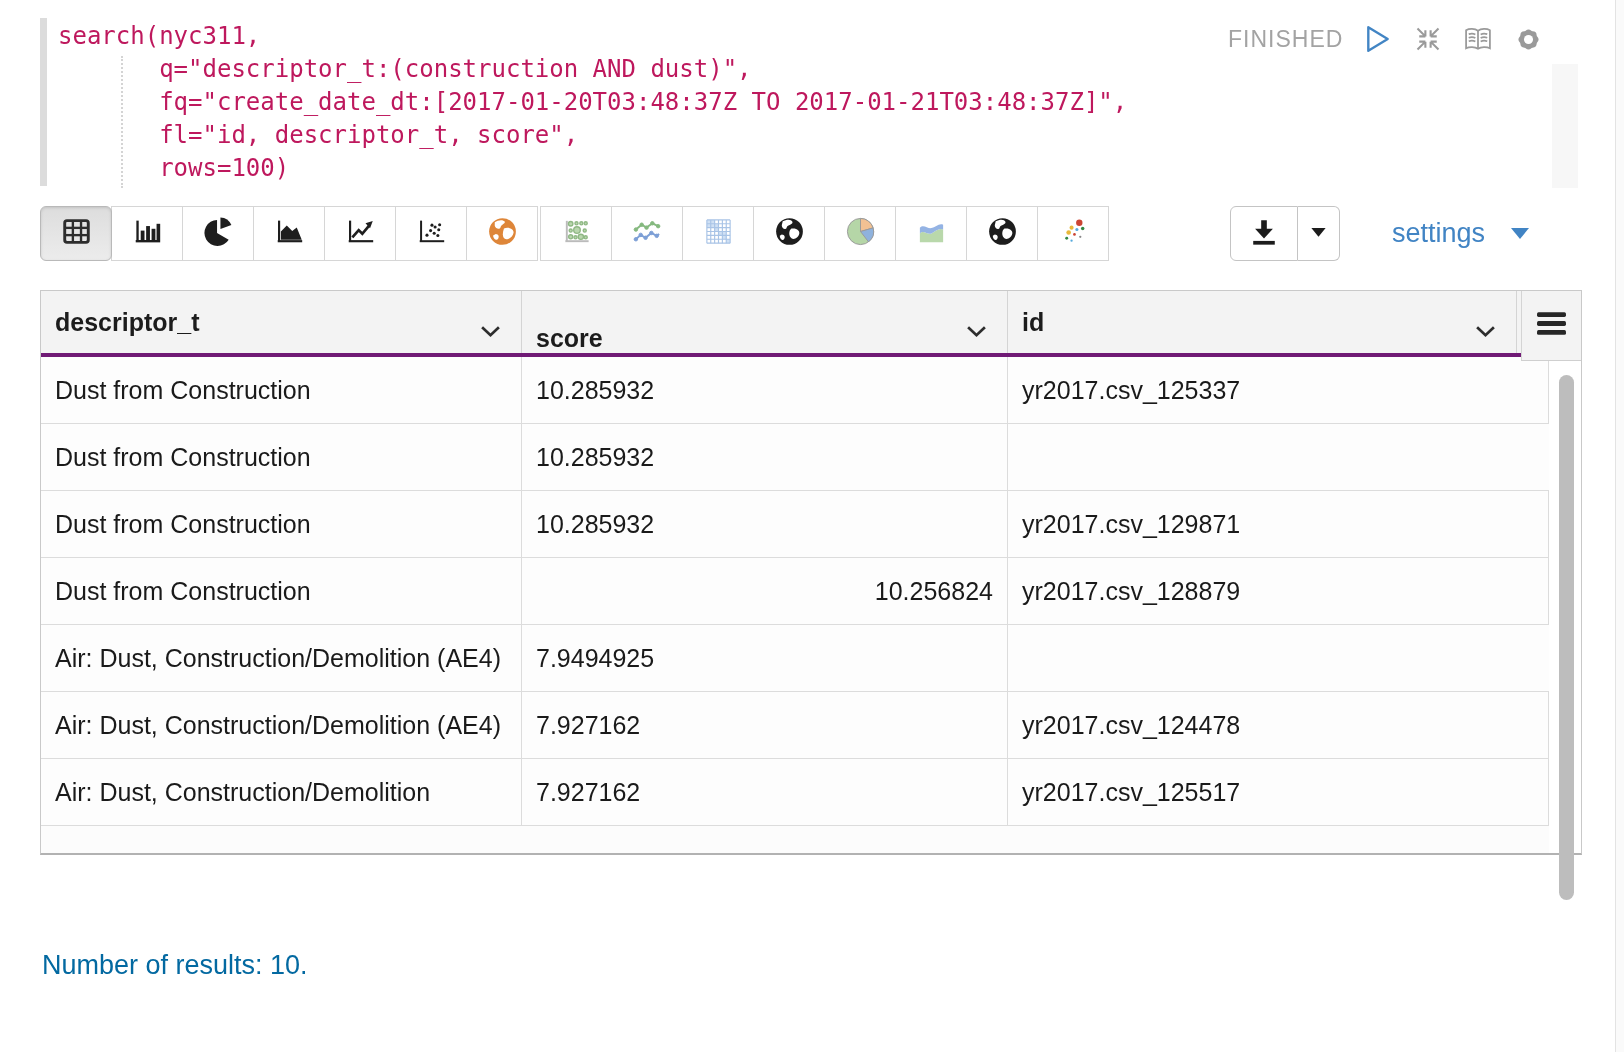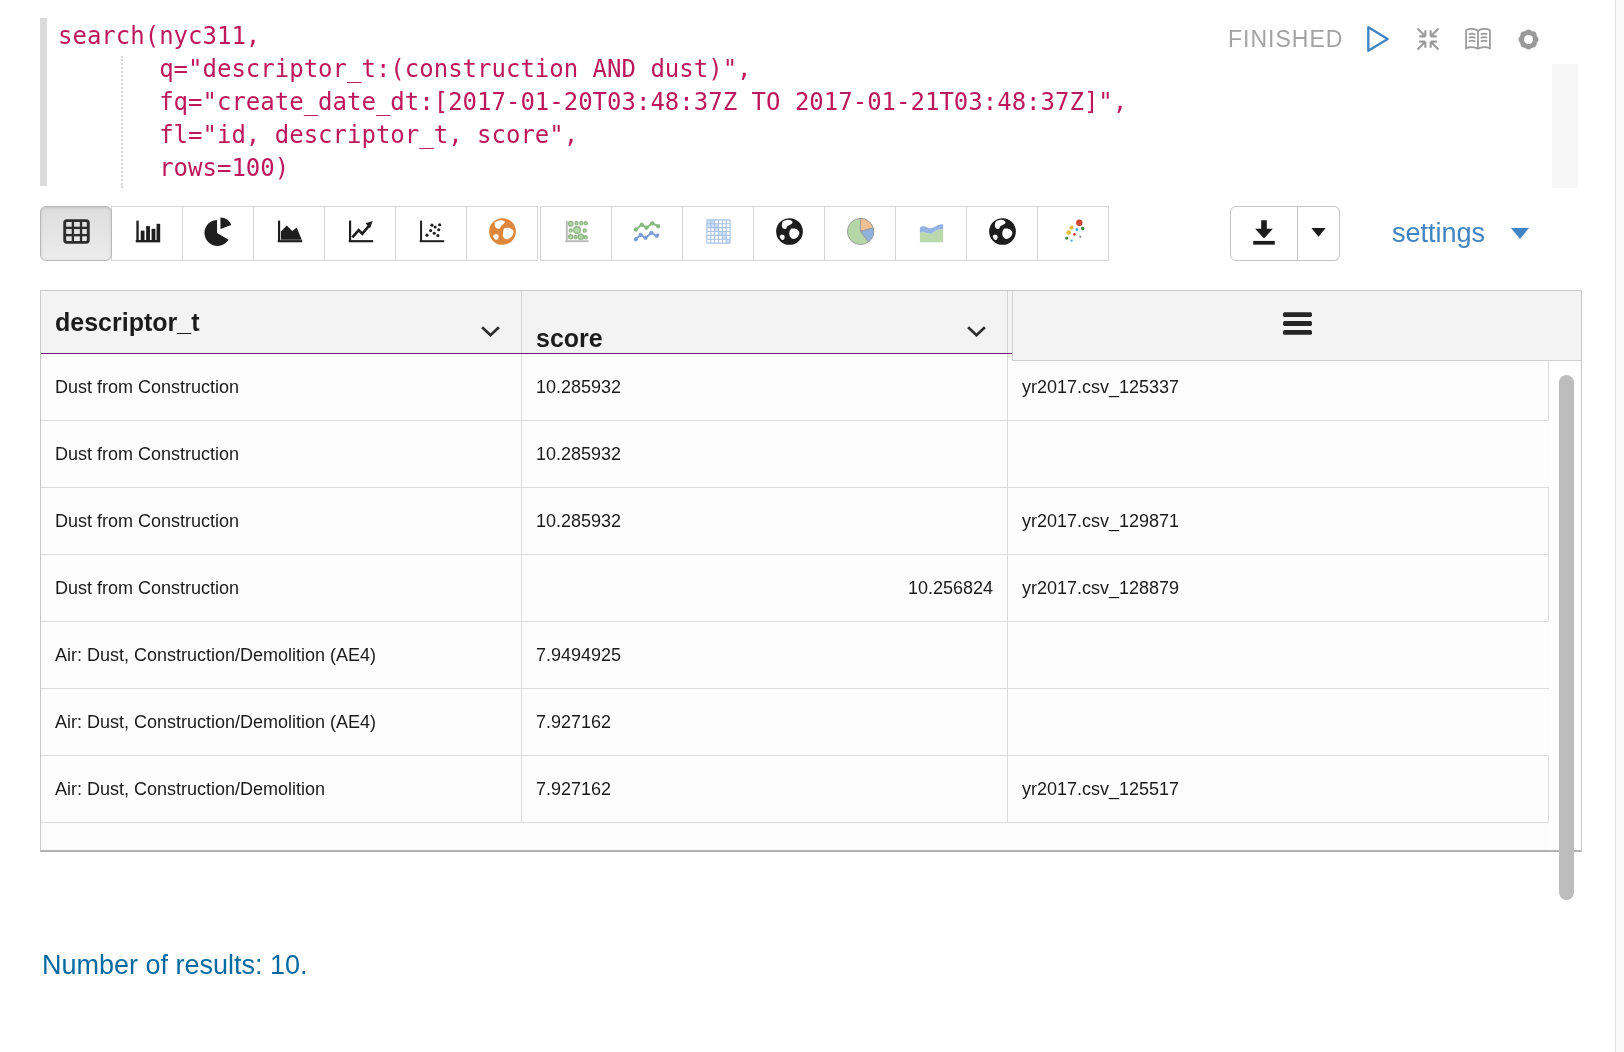--- a/index.html
+++ b/index.html
@@ -32,30 +32,30 @@
     display:flex;align-items:center;justify-content:center;cursor:pointer;border-radius:6px 0 0 6px;}
   .dl-caret{width:42px;height:55px;background:#fff;border:1px solid #c4c4c4;border-left:none;box-sizing:border-box;
     display:flex;align-items:center;justify-content:center;cursor:pointer;border-radius:0 6px 6px 0;}
   .settings{position:absolute;left:1352px;top:0;height:55px;display:flex;align-items:center;gap:26px;
     font-size:27px;cursor:pointer;}
   .settings .caret{width:0;height:0;border-left:9px solid transparent;border-right:9px solid transparent;border-top:11px solid;}
 
   
   .grid{position:absolute;left:40px;top:290px;width:1542px;box-sizing:border-box;
     border:1px solid #c9c9c9;border-bottom:2px solid #b2b2b2;background:#fff;}
-  .grid-header{display:flex;height:62px;background:#f3f3f3;border-bottom:1px solid #701a75;position:relative;}
+  .grid-header{display:flex;height:62px;background:#f3f3f3;border-bottom:4px solid #701a75;position:relative;}
   .col-h{box-sizing:border-box;border-right:1px solid #d4d4d4;padding:0 14px;display:flex;align-items:center;
     font-weight:bold;font-size:25px;color:#1c1c1c;position:relative;cursor:pointer;}
   .col-h .chev{position:absolute;right:20px;top:50%;margin-top:-7px;cursor:pointer;}
   .menu-cell{flex:1;margin-left:4px;background:#f3f3f3;border-left:1px solid #d4d4d4;height:70px;z-index:2;
     display:flex;align-items:center;justify-content:center;cursor:pointer;border-bottom:1px solid #cfcfcf;box-sizing:border-box;}
   .grid-body{width:1508px;}
   .g-row{display:flex;background:#fdfdfd;border-top:1px solid #dcdcdc;}
   .g-row:first-child{border-top:none;}
-  .g-cell{box-sizing:border-box;border-right:1px solid #dcdcdc;padding:14px;font-size:18px;line-height:38px;color:#1a1a1a;}
+  .g-cell{box-sizing:border-box;border-right:1px solid #dcdcdc;padding:14px;font-size:25px;line-height:38px;color:#1a1a1a;}
   .bottom-strip{width:1508px;height:28px;background:#fcfcfc;border-top:1px solid #dcdcdc;box-sizing:border-box;}
   .grid-vscroll{position:absolute;right:7px;top:84px;width:15px;height:525px;background:#bdbdbd;border-radius:8px;z-index:3;cursor:pointer;}
 
   
   .result-count{position:absolute;left:42px;top:950px;font-size:27px;}
 
   .page-scrollbar{position:absolute;right:0;top:0;width:8px;height:1052px;background:#fafafa;border-left:1px solid #e3e3e3;}
 </style>
 </head>
 <body>
@@ -303,20 +303,26 @@
         <span class="chev"><svg viewBox="0 0 20 12" width="21" height="13">
             <path d="M2 2 L10 9.5 L18 2" fill="none" stroke="#2d2d2d" stroke-width="2.6"></path>
           </svg></span>
       </div>
       <div class="col-h" style="width: 486px; align-items: flex-end;">
         <span>score</span>
         <span class="chev"><svg viewBox="0 0 20 12" width="21" height="13">
             <path d="M2 2 L10 9.5 L18 2" fill="none" stroke="#2d2d2d" stroke-width="2.6"></path>
           </svg></span>
       </div>
+      <div class="col-h" style="width: 509px;">
+        <span>id</span>
+        <span class="chev"><svg viewBox="0 0 20 12" width="21" height="13">
+            <path d="M2 2 L10 9.5 L18 2" fill="none" stroke="#2d2d2d" stroke-width="2.6"></path>
+          </svg></span>
+      </div>
       <div class="menu-cell">
         <span><svg viewBox="0 0 30 24" width="31" height="25">
             <rect x="1" y="1" width="28" height="4.6" rx="1.5" fill="#262626"></rect>
             <rect x="1" y="9.7" width="28" height="4.6" rx="1.5" fill="#262626"></rect>
             <rect x="1" y="18.4" width="28" height="4.6" rx="1.5" fill="#262626"></rect>
           </svg></span>
       </div>
     </div>
   <div class="grid-body">
       <div class="g-row">
@@ -338,20 +344,21 @@
         <div class="g-cell" style="width: 486px; text-align: right;">10.256824</div>
         <div class="g-cell" style="width: 541px;">yr2017.csv_128879</div>
       </div>
       <div class="g-row">
         <div class="g-cell" style="width: 481px;">Air: Dust, Construction/Demolition (AE4)</div>
         <div class="g-cell" style="width: 486px;">7.9494925</div>
       </div>
       <div class="g-row">
         <div class="g-cell" style="width: 481px;">Air: Dust, Construction/Demolition (AE4)</div>
         <div class="g-cell" style="width: 486px;">7.927162</div>
+        <div class="g-cell" style="width: 541px;">yr2017.csv_124478</div>
       </div>
       <div class="g-row">
         <div class="g-cell" style="width: 481px;">Air: Dust, Construction/Demolition</div>
         <div class="g-cell" style="width: 486px;">7.927162</div>
         <div class="g-cell" style="width: 541px;">yr2017.csv_125517</div>
       </div>
     </div>
   <div class="bottom-strip"></div>
   <div class="grid-vscroll"></div>
 </div>

